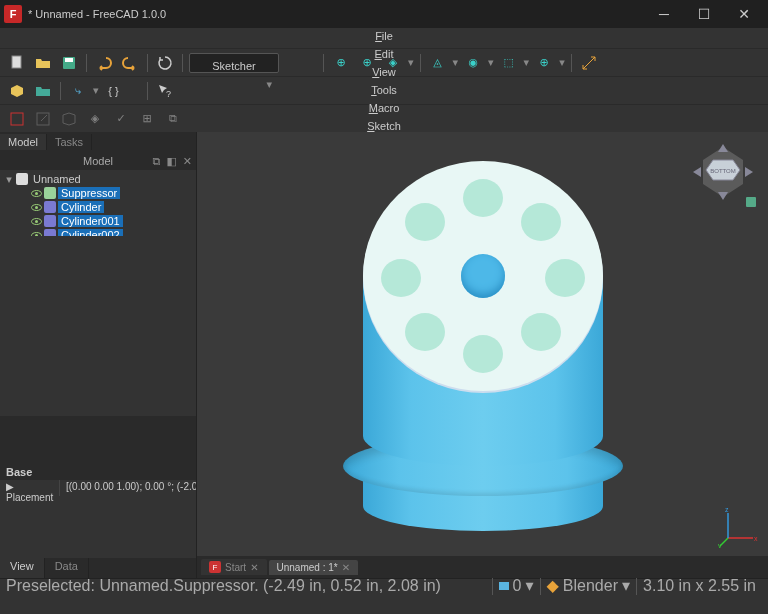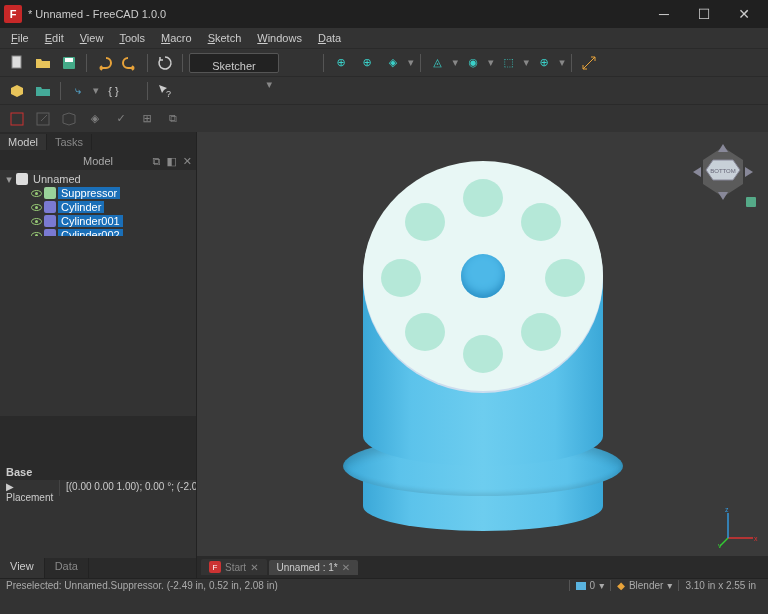--- a/index.html
+++ b/index.html
@@ -1,21 +1,21 @@
 <!DOCTYPE html>
 <html><head>
 <meta charset="utf-8">
 <style>
 * { margin:0; padding:0; box-sizing:border-box; font-family:"Segoe UI",Tahoma,sans-serif; user-select:none; }
 body { width:768px; height:614px; background:#333; color:#ccc; font-size:11px; overflow:hidden; position:relative; }
 .titlebar { height:28px; background:#202020; display:flex; align-items:center; padding:0 4px; }
 .titlebar .logo { width:18px; height:18px; background:#c62828; border-radius:2px; display:flex; align-items:center; justify-content:center; color:#fff; font-weight:bold; font-size:11px; }
 .titlebar .title { margin-left:6px; color:#ccc; flex:1; }
 .titlebar .winbtn { width:40px; height:28px; display:flex; align-items:center; justify-content:center; color:#ccc; font-size:14px; }
-.menubar { height:20px; background:#333; display:flex; align-items:center; padding:0 4px; gap:2px; }
+.menubar { height:20px; background:#333; display:flex; align-items:center; padding:0 4px; gap:2px;flex-direction:column; }
 .menubar .item { padding:2px 7px; color:#ccc; }
 .menubar .item:first-letter { text-decoration:underline; }
 .toolbar { height:28px; background:#333; display:flex; align-items:center; padding:2px 6px; gap:4px; border-top:1px solid #2a2a2a; }
 .tbtn { width:22px; height:22px; display:flex; align-items:center; justify-content:center; color:#ccc; border-radius:2px; }
 .wbselect { height:20px; background:#222; border:1px solid #555; border-radius:2px; display:flex; align-items:center; padding:0 6px; gap:6px; min-width:90px;flex-direction:column; }
 .sep { width:1px; height:18px; background:#555; margin:0 2px; }
 .main { display:flex; height:calc(100% - 28px - 20px - 28px - 28px - 28px - 22px - 14px); }
 .leftpanel { width:197px; background:#333; display:flex; flex-direction:column; border-right:1px solid #222; }
 .tabhdr { height:20px; background:#2a2a2a; display:flex; align-items:center; }
 .tabhdr .tab { padding:2px 8px; background:#333; border-right:1px solid #222; color:#ccc; }
@@ -35,21 +35,21 @@
 .propsec .row { display:flex; height:16px; font-size:10px; }
 .propsec .row .k { width:60px; padding:1px 6px; border-right:1px solid #444; background:#333; }
 .propsec .row .v { flex:1; padding:1px 6px; background:#333; overflow:hidden; white-space:nowrap; }
 .bottomtabs { height:20px; display:flex; background:#2a2a2a; }
 .bottomtabs .tab { padding:2px 10px; background:#333; border-right:1px solid #222; }
 .bottomtabs .tab.inactive { background:#2a2a2a; color:#888; }
 .viewport { flex:1; background:#3a3a3a; position:relative; }
 .vptabs { height:22px; background:#2a2a2a; display:flex; align-items:center; padding:0 4px; gap:2px; position:absolute; bottom:0; left:0; right:0; }
 .vptabs .vtab { padding:2px 8px; background:#444; border-radius:2px 2px 0 0; display:flex; align-items:center; gap:4px; font-size:10px; }
 .vptabs .vtab.inactive { background:#333; color:#888; }
-.statusbar { height:14px; background:#333; border-top:1px solid #222; display:flex; align-items:center; padding:0 6px; font-size:10px; color:#aaa; }
+.statusbar { height:14px; background:#333; border-top:1px solid #222; display:flex; align-items:center; padding:0 6px; font-size:16px; color:#aaa; }
 .statusbar .spacer { flex:1; }
 .statusbar .chunk { padding:0 6px; border-left:1px solid #555; display:flex; align-items:center; gap:4px; }
 .navcube { position:absolute; top:10px; right:10px; width:70px; height:70px; }
 .navcube svg { width:100%; height:100%; }
 .axes { position:absolute; bottom:30px; right:10px; width:40px; height:40px; }
 
 .model { position:absolute; left:50%; top:48%; transform:translate(-50%,-50%); }
 .cyl-top { width:240px; height:230px; background:#e8f7f5; border-radius:50%; position:relative; box-shadow:0 2px 0 #cde; }
 .hole-c { position:absolute; width:44px; height:44px; background:#4db8e8; border-radius:50%; left:50%; top:50%; transform:translate(-50%,-50%); box-shadow:inset 0 -4px 8px #2a8fc4; }
 .hole-s { position:absolute; width:40px; height:38px; background:#b5e8d8; border-radius:50%; }

